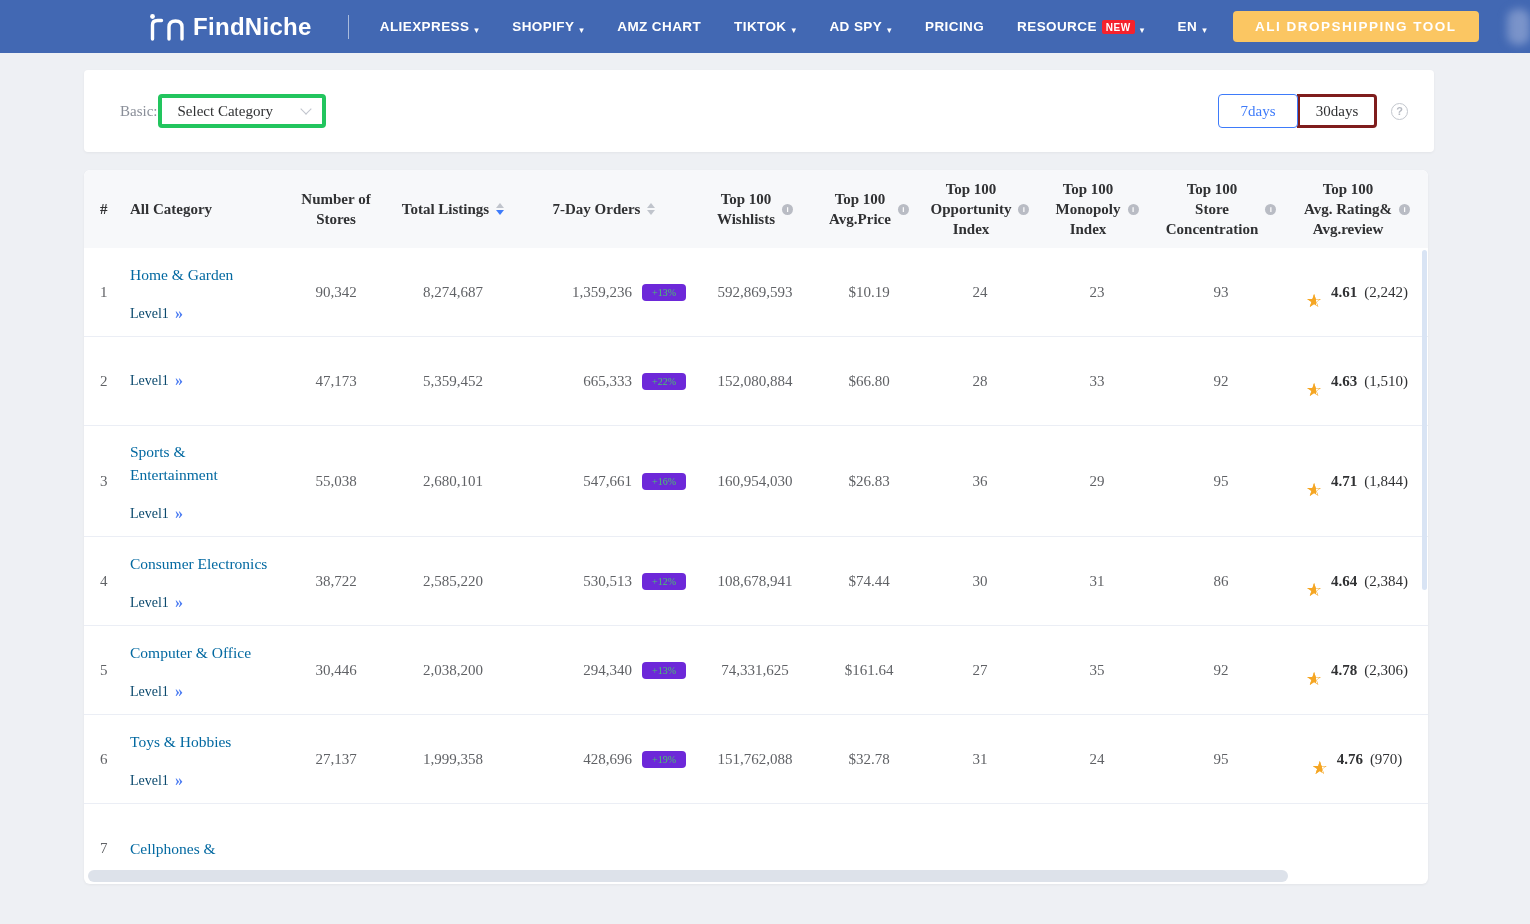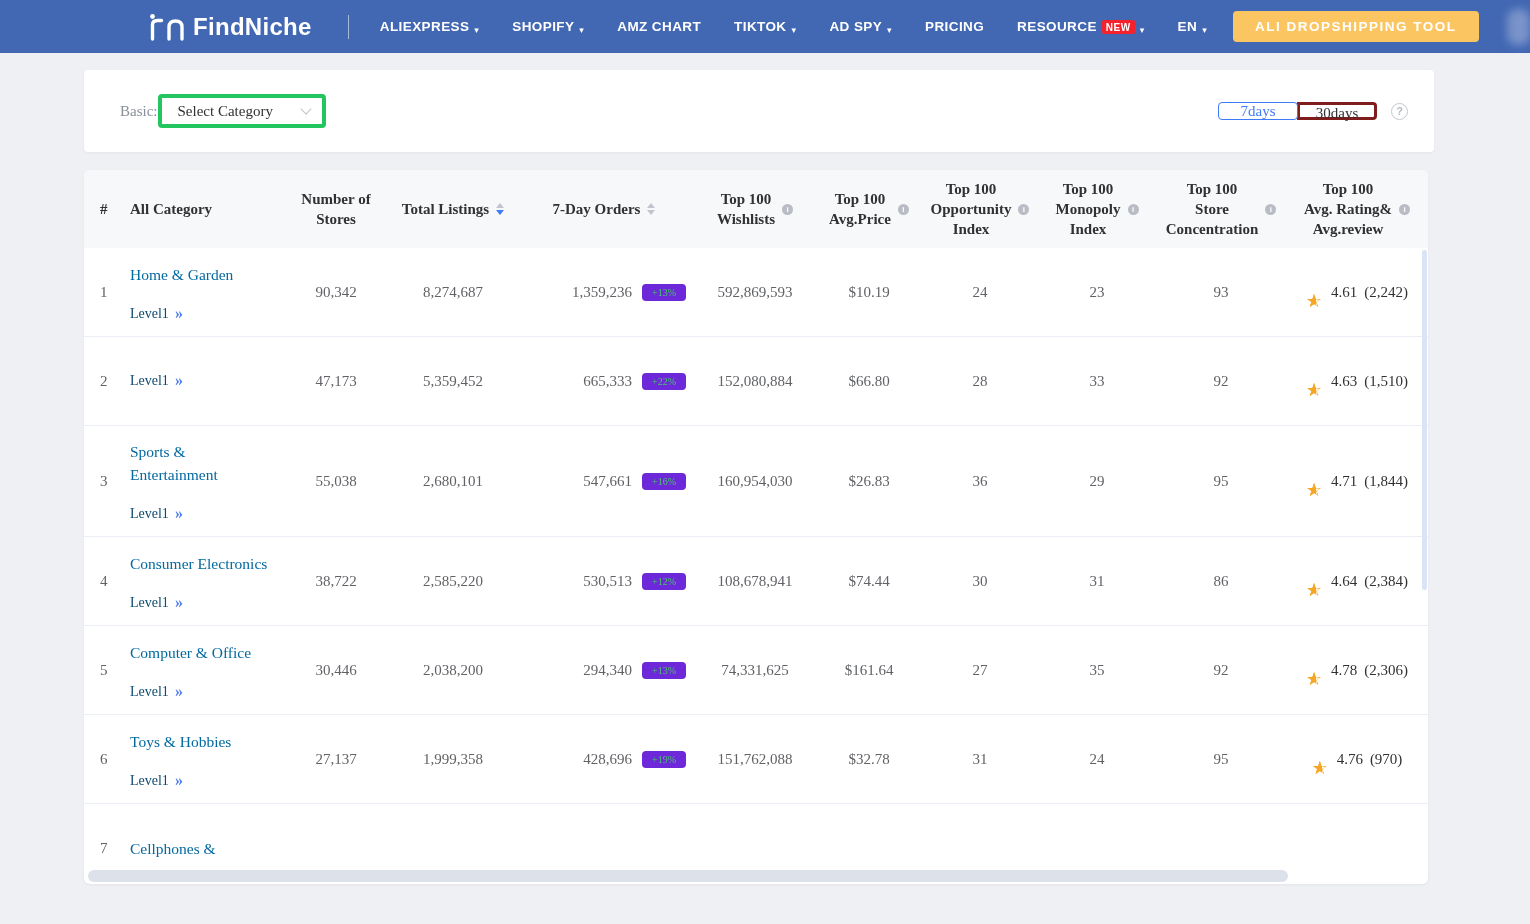--- a/index.html
+++ b/index.html
@@ -20,21 +20,21 @@
     filter:blur(4px); }
 
   
   .filter-card { width:1350px; margin:17px auto 0 84px; background:#fff; border-radius:4px; box-shadow:0 1px 3px rgba(0,0,0,.05); height:82px; display:flex; align-items:center; padding:0 26px 0 36px; }
   .basic-label { color:#8a8f99; font-size:15px; }
   .select-box { width:168px; height:34px; border:4px solid #22c55e; border-radius:4px; background:#fff; display:flex; align-items:center; justify-content:space-between; padding:0 12px 0 16px; cursor:pointer; }
   .select-text { font-size:15px; color:#303133; }
   .chev { width:8px; height:8px; border-right:1.6px solid #c0c4cc; border-bottom:1.6px solid #c0c4cc; transform:rotate(45deg); margin-top:-4px; }
   .filter-right { margin-left:auto; display:flex; align-items:center; gap:14px; }
   .range-group { display:flex; }
-  .range-btn { width:80px; height:18px; background:#fff; font-family:"Liberation Serif","DejaVu Serif",serif; font-size:15px; cursor:pointer; }
+  .range-btn { width:80px; height:34px; background:#fff; font-family:"Liberation Serif","DejaVu Serif",serif; font-size:15px; cursor:pointer; }
   .range-btn.active { border:1px solid #3e7bfa; color:#3e7bfa; border-radius:4px; z-index:2; }
   .range-btn.idle { border:3px solid #7f1d1d; color:#303133; border-radius:0 4px 4px 0; margin-left:-1px; }
   .q-icon { width:17px; height:17px; border-radius:50%; border:1.5px solid #c3c7ce; color:#b6bac2; font-size:11px; display:flex; align-items:center; justify-content:center; font-family:"Liberation Sans",sans-serif; font-weight:bold; cursor:pointer; }
 
   
   .table-card { position:relative; width:1344px; margin:18px 0 0 84px; background:#fff; border-radius:6px; box-shadow:0 1px 3px rgba(0,0,0,.05); height:714px; overflow:hidden; }
   .grid-row { display:grid; grid-template-columns:40px 156px 112px 122px 180px 122px 106px 116px 118px 130px 142px; align-items:center; }
   .thead { height:78px; background:#f7f8fa; border-radius:6px 6px 0 0; }
   .th { font-size:15px; font-weight:bold; color:#303133; text-align:center; line-height:20px; display:flex; align-items:center; justify-content:center; }
   .th .lines { display:flex; flex-direction:column; }
@@ -54,21 +54,21 @@
   .level-text { font-size:14px; color:#0c4a6e; }
   .level-arrow { color:#4d7df2; font-size:16px; font-weight:bold; line-height:1; }
   .num { font-size:15px; color:#606266; text-align:center; }
   .orders-cell { display:flex; align-items:center; justify-content:flex-end; gap:10px; padding-right:8px; }
   .orders-val { font-size:15px; color:#606266; }
   .pct-badge { background:#6d28d9; color:#49c46c; font-size:10px; padding:3px 10px; border-radius:4px; white-space:nowrap; }
   .rating-cell { display:flex; align-items:center; justify-content:center; gap:7px; }
   .star { position:relative; display:inline-block; font-size:18px; line-height:1; color:#f5a623; width:18px; }
   .star .outline { position:absolute; left:0; top:0; }
   .star .half { position:absolute; left:0; top:0; width:58%; overflow:hidden; }
-  .rating-val { font-size:15px; color:#303133; }
+  .rating-val { font-size:15px; color:#303133;font-weight:bold; }
   .reviews-val { font-size:15px; color:#303133; }
 
   .h-scrollbar { position:absolute; left:4px; bottom:2px; width:1200px; height:12px; background:#dde2ea; border-radius:6px; }
   .v-scrollbar { position:absolute; right:1px; top:80px; width:5px; height:340px; background:#d9e4f4; border-radius:3px; }
 </style>
 </head>
 <body>
 
 <header class="navbar">
   <div class="logo">

